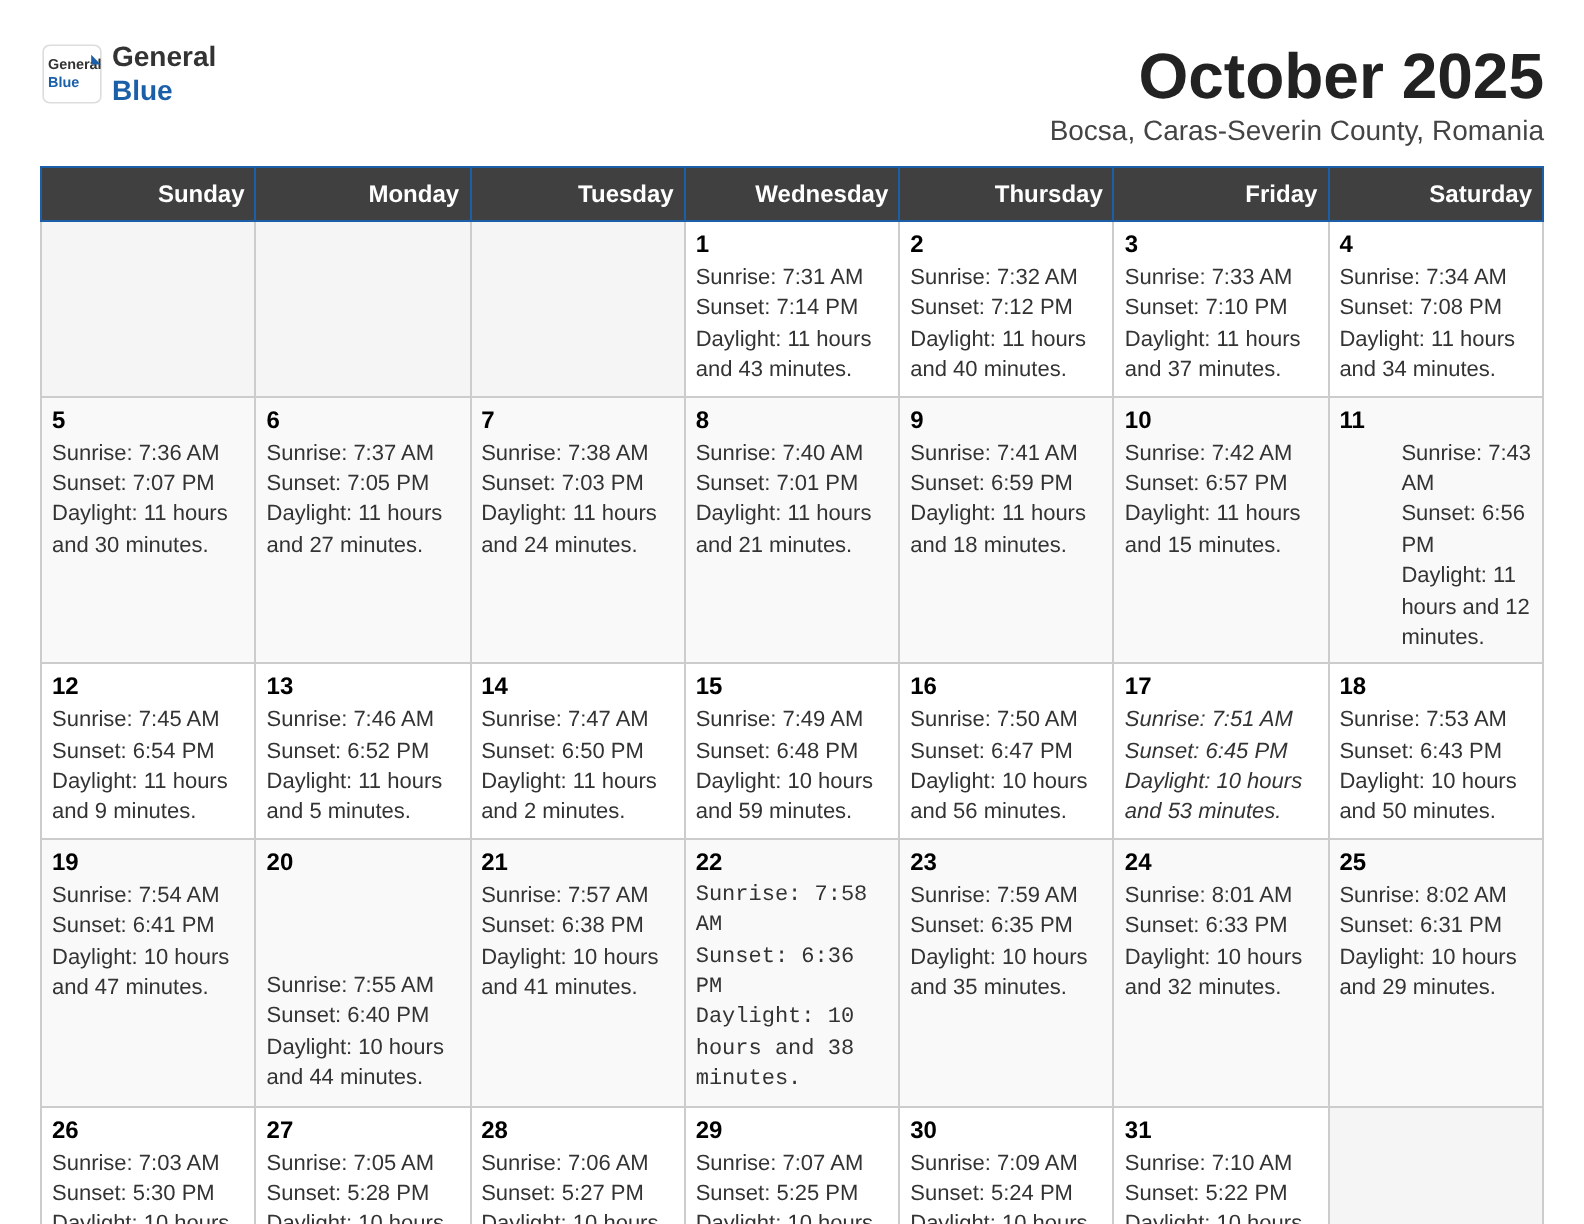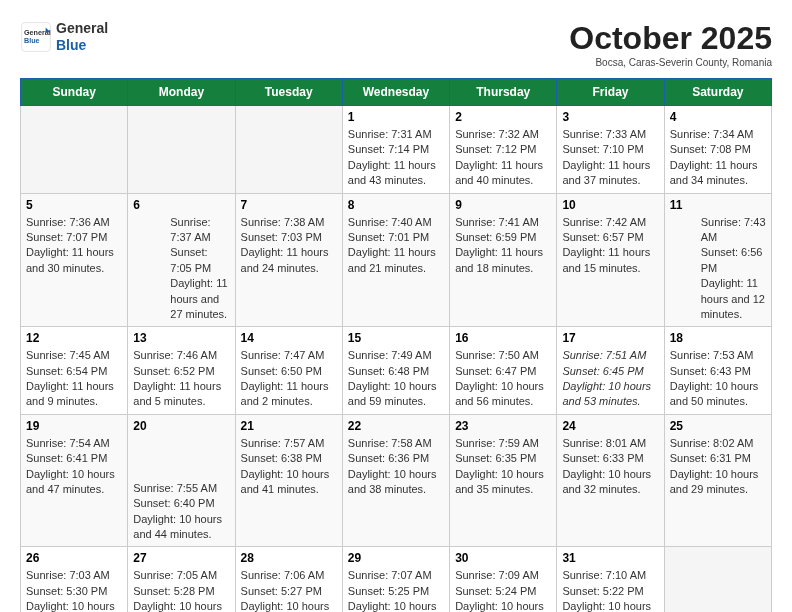--- a/index.html
+++ b/index.html
@@ -34,32 +34,32 @@
     }
     .title-block {
       text-align: right;
     }
     .month-title {
       font-size: 32px;
       font-weight: bold;
       color: #222;
     }
     .subtitle {
-      font-size: 10px;
+      font-size: 14px;
       color: #444;
     }
     .calendar {
       width: 100%;
       border-collapse: collapse;
       font-size: 11px;
     }
     .calendar th {
-      background: #15803d;
+      background: #404040;
       color: #fff;
-      text-align: center;
+      text-align: right;
       padding: 6px 5px;
       font-size: 12px;
       border: 1px solid #1a5fa8;
     }
     .calendar td {
       border: 1px solid #ccc;
       vertical-align: top;
       padding: 4px 5px;
       width: calc(100% / 7);
       min-height: 80px;
@@ -151,21 +151,21 @@
       </tr>
       <tr>
         <td>
           <span class="day-num">5</span>
           <div class="day-info" style="white-space: pre-line;">Sunrise: 7:36 AM
 Sunset: 7:07 PM
 Daylight: 11 hours and 30 minutes.</div>
         </td>
         <td>
           <span class="day-num">6</span>
-          <div class="day-info" style="white-space: pre-line; margin-left: 37px;">Sunrise: 7:37 AM
+          <div class="day-info" style="white-space: pre-line;">Sunrise: 7:37 AM
 Sunset: 7:05 PM
 Daylight: 11 hours and 27 minutes.</div>
         </td>
         <td>
           <span class="day-num">7</span>
           <div class="day-info" style="white-space: pre-line;">Sunrise: 7:38 AM
 Sunset: 7:03 PM
 Daylight: 11 hours and 24 minutes.</div>
         </td>
         <td>
@@ -251,21 +251,21 @@
 Daylight: 10 hours and 44 minutes.</div>
         </td>
         <td>
           <span class="day-num">21</span>
           <div class="day-info" style="white-space: pre-line;">Sunrise: 7:57 AM
 Sunset: 6:38 PM
 Daylight: 10 hours and 41 minutes.</div>
         </td>
         <td>
           <span class="day-num">22</span>
-          <div class="day-info" style="white-space: pre-line;">Sunrise: 7:58 AM
+          <div class="day-info" style="white-space: pre-line; font-family: Liberation Mono, monospace;">Sunrise: 7:58 AM
 Sunset: 6:36 PM
 Daylight: 10 hours and 38 minutes.</div>
         </td>
         <td>
           <span class="day-num">23</span>
           <div class="day-info" style="white-space: pre-line;">Sunrise: 7:59 AM
 Sunset: 6:35 PM
 Daylight: 10 hours and 35 minutes.</div>
         </td>
         <td>

